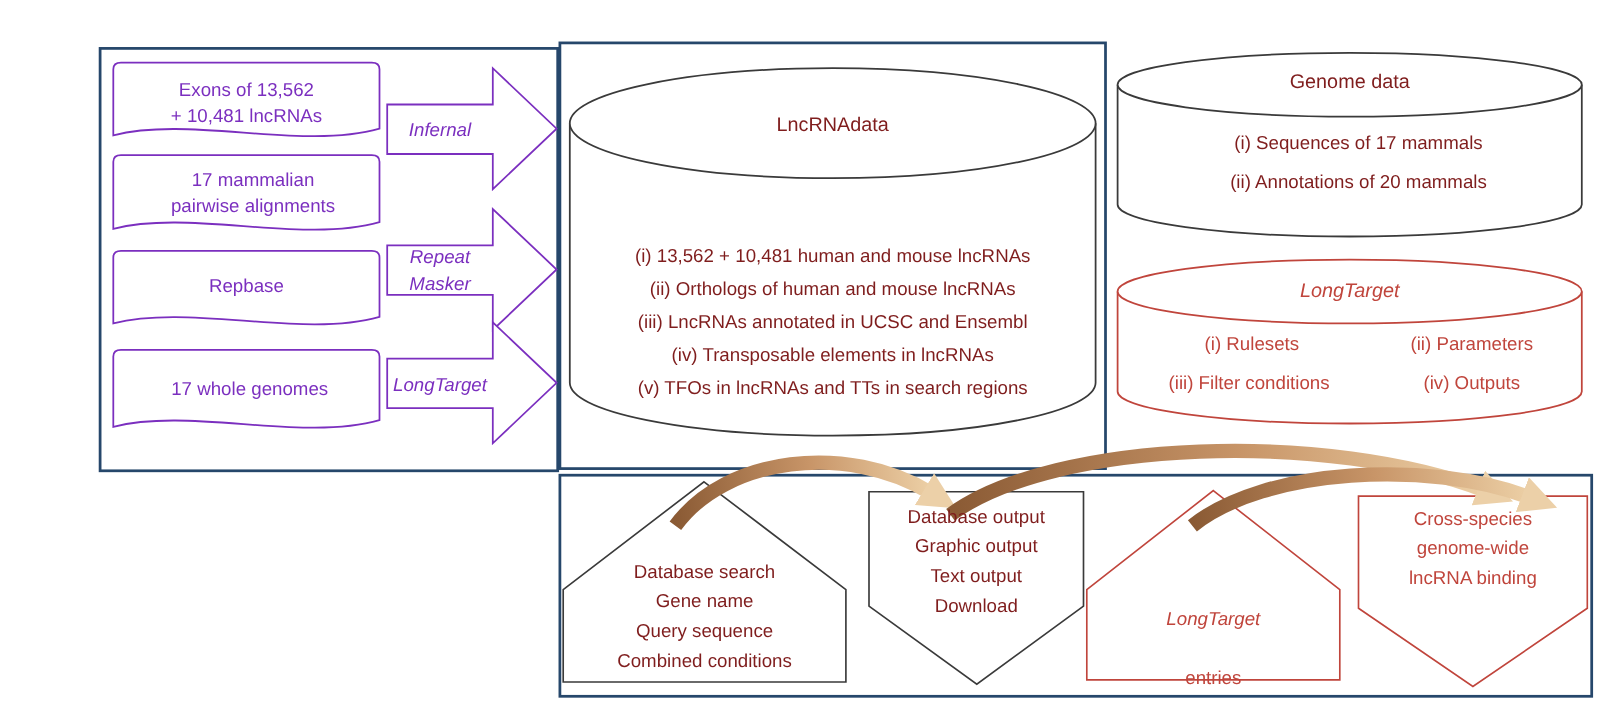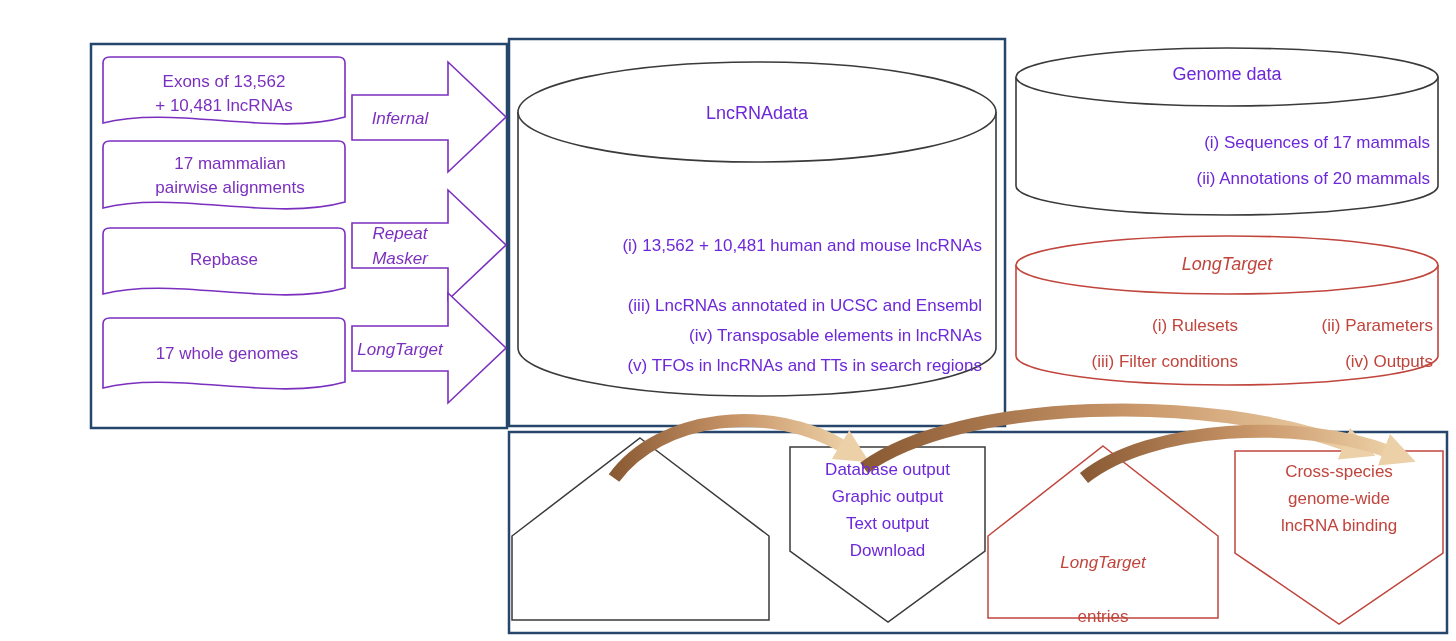--- a/index.html
+++ b/index.html
@@ -7,27 +7,27 @@
     position:relative;
     width:1456px;height:641px;
     background:#ffffff;
     font-family:"Liberation Sans", sans-serif;
     overflow:hidden;
   }
   .layer{position:absolute;left:0;top:0;}
   .lbl{
     position:absolute;
     font-size:17px;
-    color:#6d28d9;
+    color:#7f1d1d;
     white-space:pre-line;
     text-align:center;
     line-height:24px;
     pointer-events:none;
   }
-  .left-align{text-align:right;margin-top:13px;}
+  .left-align{text-align:center;}
   .purple{color:#7b2fbf;}
   .red{color:#c0453c;}
   .italic{font-style:italic;}
   .title{font-size:18px;}
 </style>
 </head>
 <body>
 
 <div class="canvas">
 
@@ -92,34 +92,39 @@
   <div class="lbl purple" style="left:103px;top:248px;width:242px;">Repbase</div>
   <div class="lbl purple" style="left:103px;top:342px;width:248px;">17 whole genomes</div>
 
   <div class="lbl purple italic" style="left:352px;top:107px;width:96px;">Infernal</div>
   <div class="lbl purple italic" style="left:352px;top:221px;width:96px;line-height:25px;">Repeat
 Masker</div>
   <div class="lbl purple italic" style="left:352px;top:338px;width:96px;">LongTarget</div>
 
   <div class="lbl title" style="left:518px;top:101px;width:478px;">LncRNAdata</div>
   <div class="lbl left-align" style="left:532px;top:218px;width:450px;line-height:30px;">(i) 13,562 + 10,481 human and mouse lncRNAs</div>
+  <div class="lbl left-align" style="left:532px;top:248px;width:450px;line-height:30px;">(ii) Orthologs of human and mouse lncRNAs</div>
   <div class="lbl left-align" style="left:532px;top:278px;width:450px;line-height:30px;">(iii) LncRNAs annotated in UCSC and Ensembl</div>
   <div class="lbl left-align" style="left:532px;top:308px;width:450px;line-height:30px;">(iv) Transposable elements in lncRNAs</div>
   <div class="lbl left-align" style="left:532px;top:338px;width:450px;line-height:30px;">(v) TFOs in lncRNAs and TTs in search regions</div>
 
   <div class="lbl title" style="left:1016px;top:62px;width:422px;">Genome data</div>
   <div class="lbl left-align" style="left:1040px;top:112px;width:390px;line-height:36px;">(i) Sequences of 17 mammals</div>
   <div class="lbl left-align" style="left:1040px;top:148px;width:390px;line-height:36px;">(ii) Annotations of 20 mammals</div>
 
   <div class="lbl red italic title" style="left:1016px;top:252px;width:422px;">LongTarget</div>
   <div class="lbl red left-align" style="left:1038px;top:301px;width:200px;">(i) Rulesets</div>
   <div class="lbl red left-align" style="left:1243px;top:301px;width:190px;">(ii) Parameters</div>
   <div class="lbl red left-align" style="left:1033px;top:337px;width:205px;">(iii) Filter conditions</div>
   <div class="lbl red left-align" style="left:1243px;top:337px;width:190px;">(iv) Outputs</div>
 
+  <div class="lbl" style="left:512px;top:506px;width:257px;line-height:27px;">Database search
+Gene name
+Query sequence
+Combined conditions</div>
   <div class="lbl" style="left:790px;top:456px;width:195px;line-height:27px;">Database output
 Graphic output
 Text output
 Download</div>
   <div class="lbl red" style="left:988px;top:522px;width:230px;line-height:27px;">
     <div class="italic">LongTarget</div>
     <div>entries</div>
   </div>
   <div class="lbl red" style="left:1235px;top:458px;width:208px;line-height:27px;">Cross-species
 genome-wide

